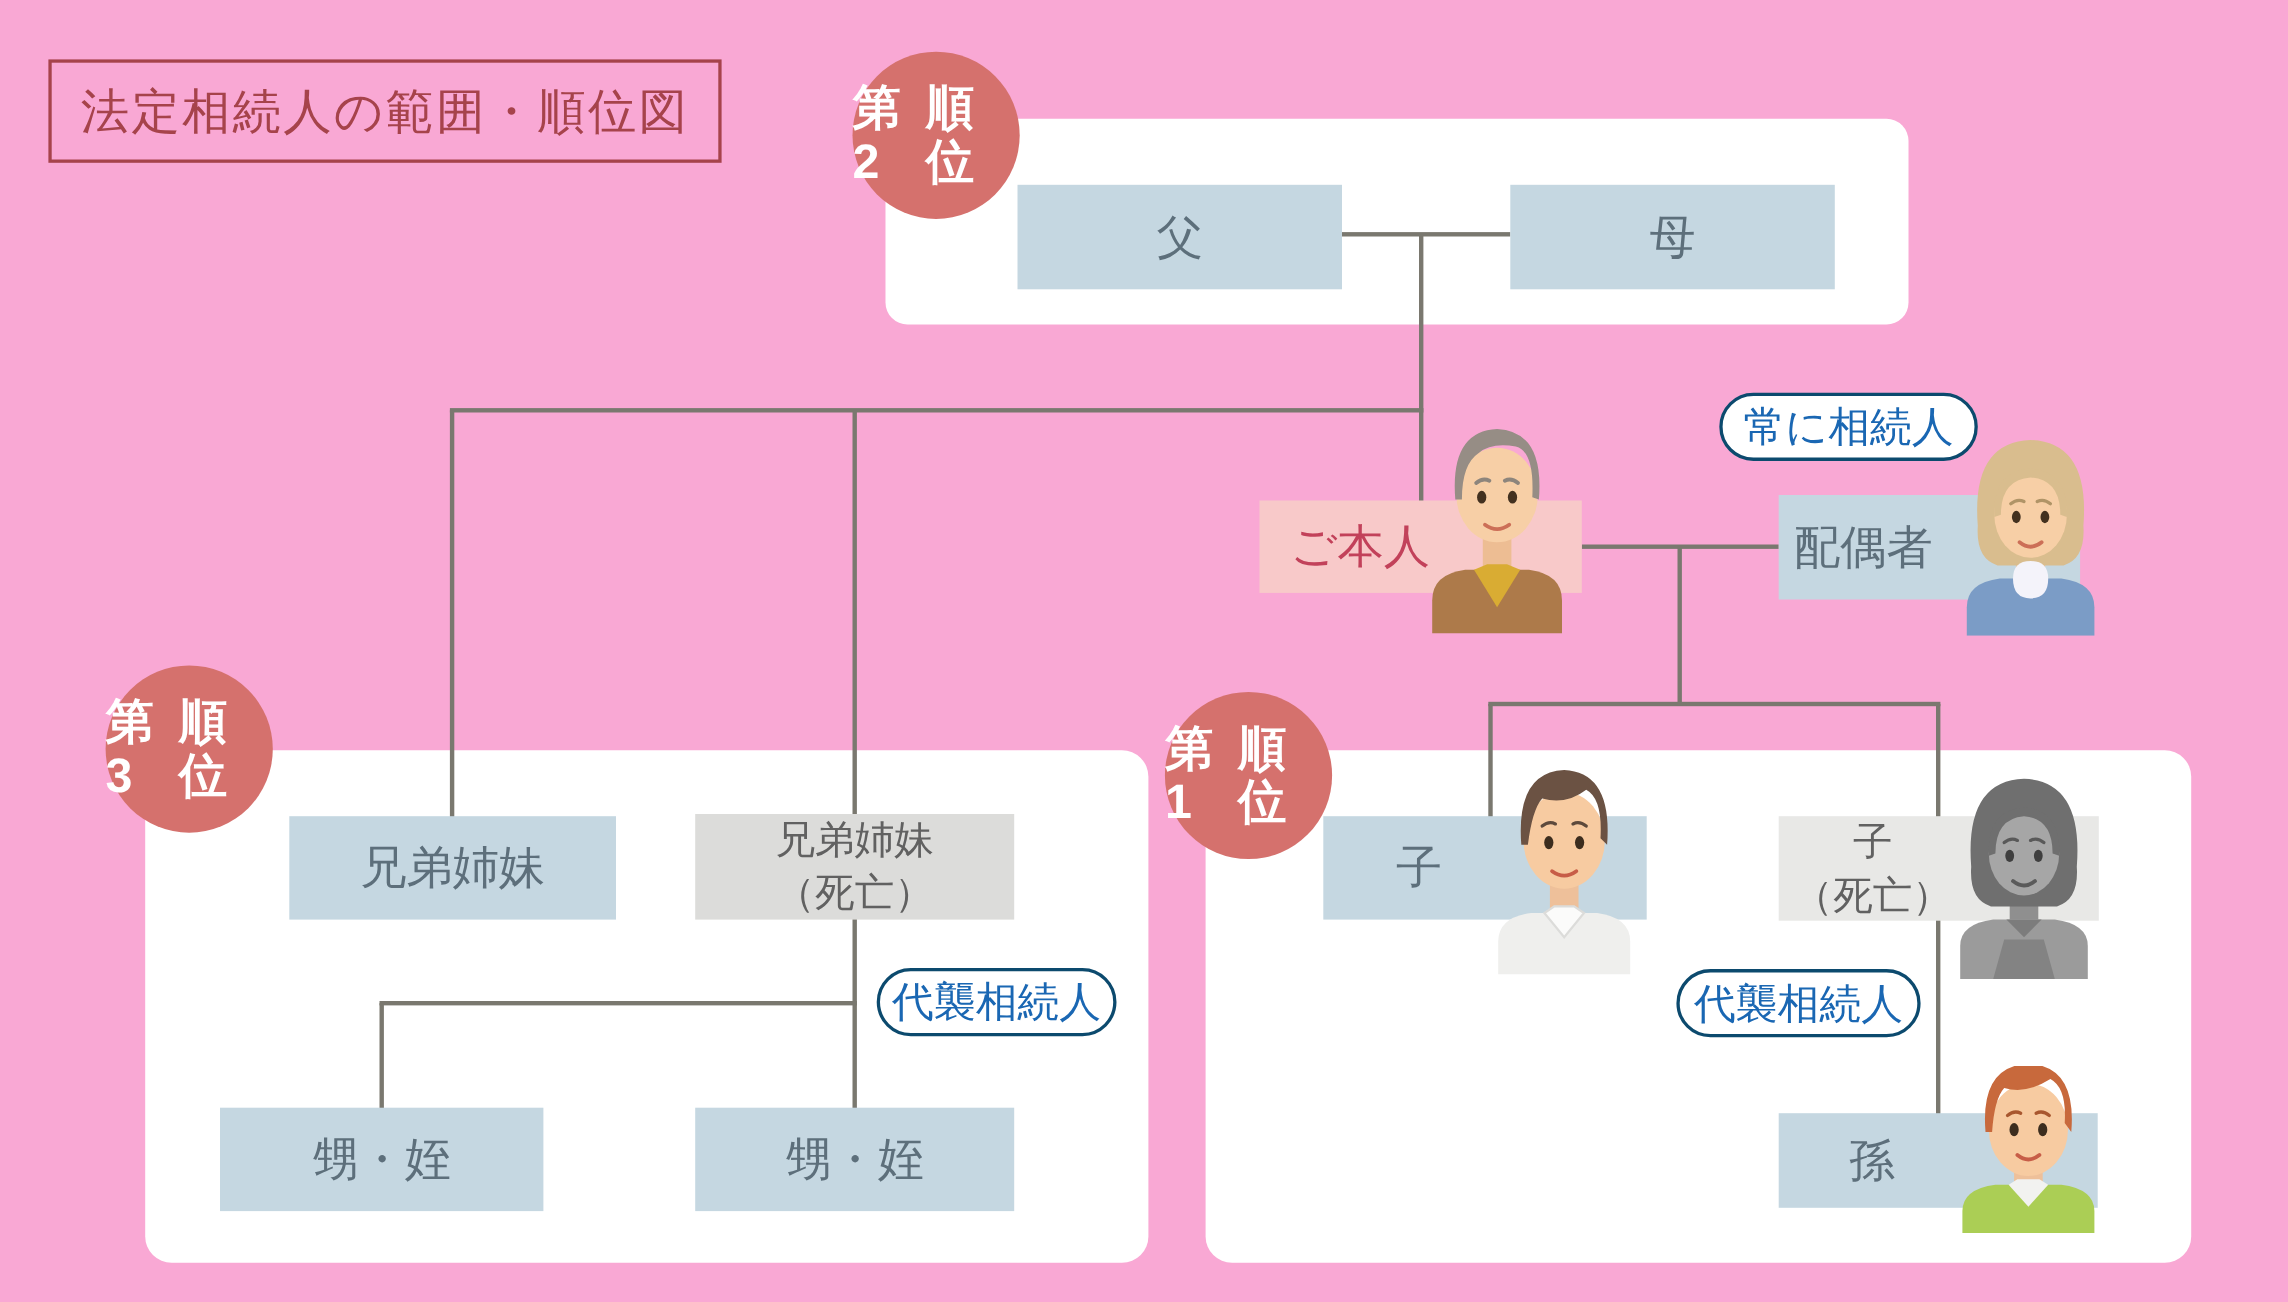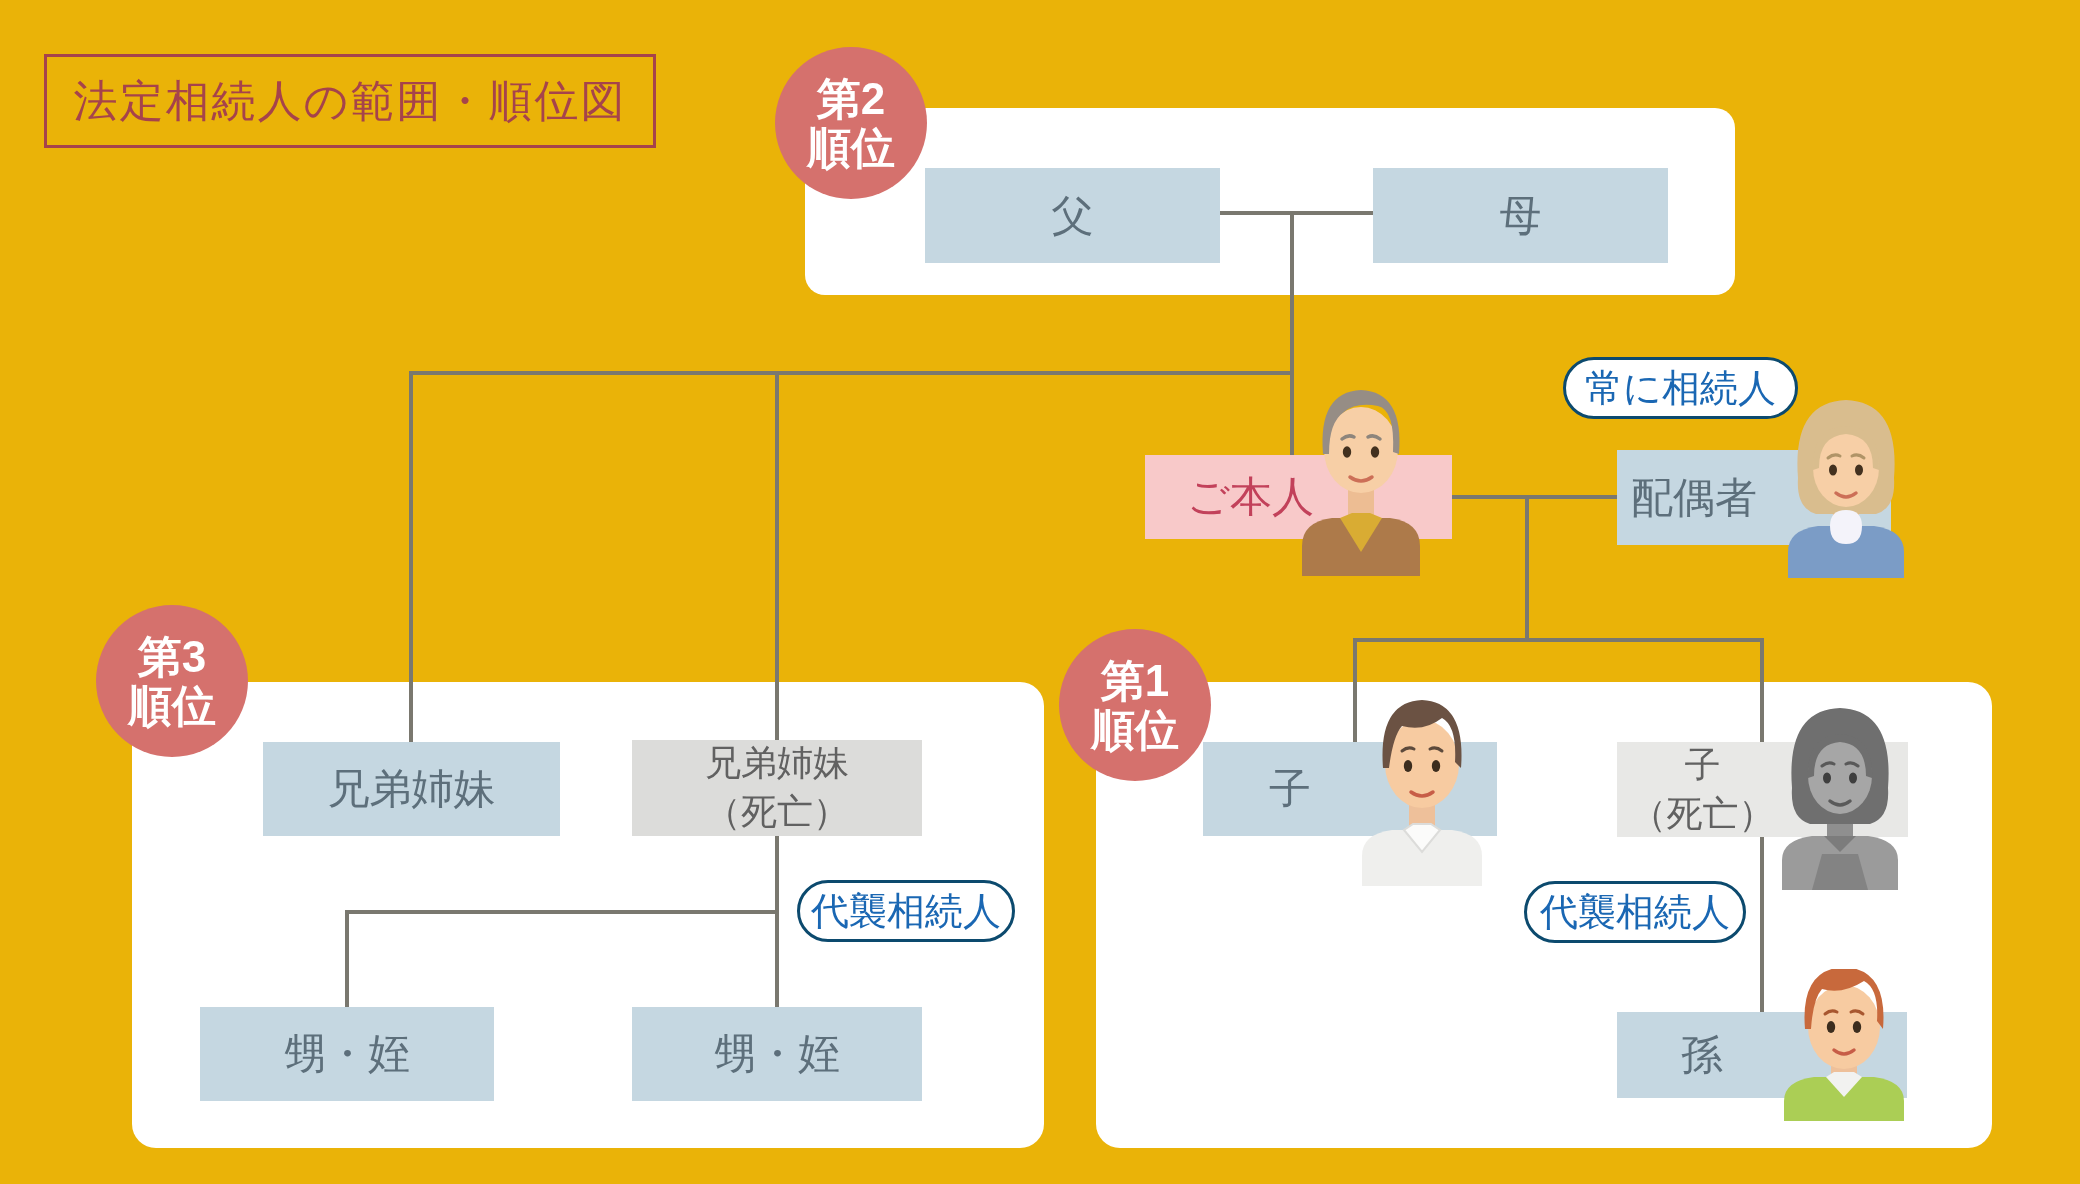--- a/index.html
+++ b/index.html
@@ -2,38 +2,38 @@
 <html><head>
 <meta charset="utf-8">
 <style>
   html,body{margin:0;padding:0;}
   body{
     width:2080px;height:1184px;
     background:#f2ead8;
     font-family:"Liberation Sans", sans-serif;
     overflow:hidden;
   }
-  .stage{position:relative;width:2080px;height:1184px;background:#eab308;}
+  .stage{position:relative;width:2080px;height:1184px;background:#f9a8d4;}
 
   .panel{
     position:absolute;background:#ffffff;border-radius:24px;
   }
 
   .title-box{
     position:absolute;left:44px;top:54px;width:612px;height:94px;
     border:3px solid #a6434b;color:#a6434b;
     display:flex;align-items:center;justify-content:center;
     font-size:44px;letter-spacing:2px;
     background:transparent;box-sizing:border-box;
   }
 
   .rank-badge{
     position:absolute;width:152px;height:152px;border-radius:50%;
     background:#d5716d;color:#ffffff;
-    display:flex;flex-direction:column;align-items:center;justify-content:center;
+    display:flex;flex-direction:row;align-items:center;
     font-size:44px;font-weight:bold;line-height:1.12;z-index:6;
   }
 
   .node{
     position:absolute;
     display:flex;flex-direction:column;align-items:center;justify-content:center;
     background:#c5d7e1;color:#5d6f7b;
     font-size:42px;z-index:3;text-align:center;
   }
   .node.two-line{font-size:36px;line-height:1.35;}
@@ -94,21 +94,21 @@
     <span>第1</span>
     <span>順位</span>
   </div>
 
   <div class="node" style="left:925px;top:168px;width:295px;height:95px;">
     <span class="lbl">父</span>
   </div>
   <div class="node" style="left:1373px;top:168px;width:295px;height:95px;">
     <span class="lbl">母</span>
   </div>
-  <div class="node pink" style="left:1145px;top:455px;width:293px;height:84px;padding-left:14px;">
+  <div class="node pink" style="left:1145px;top:455px;width:293px;height:84px;">
     <span class="lbl">ご本人</span>
   </div>
   <div class="node offset-left" style="left:1617px;top:450px;width:274px;height:95px;">
     <span class="lbl">配偶者</span>
   </div>
   <div class="node" style="left:263px;top:742px;width:297px;height:94px;">
     <span class="lbl">兄弟姉妹</span>
   </div>
   <div class="node gray two-line" style="left:632px;top:740px;width:290px;height:96px;">
     <span>兄弟姉妹</span>

